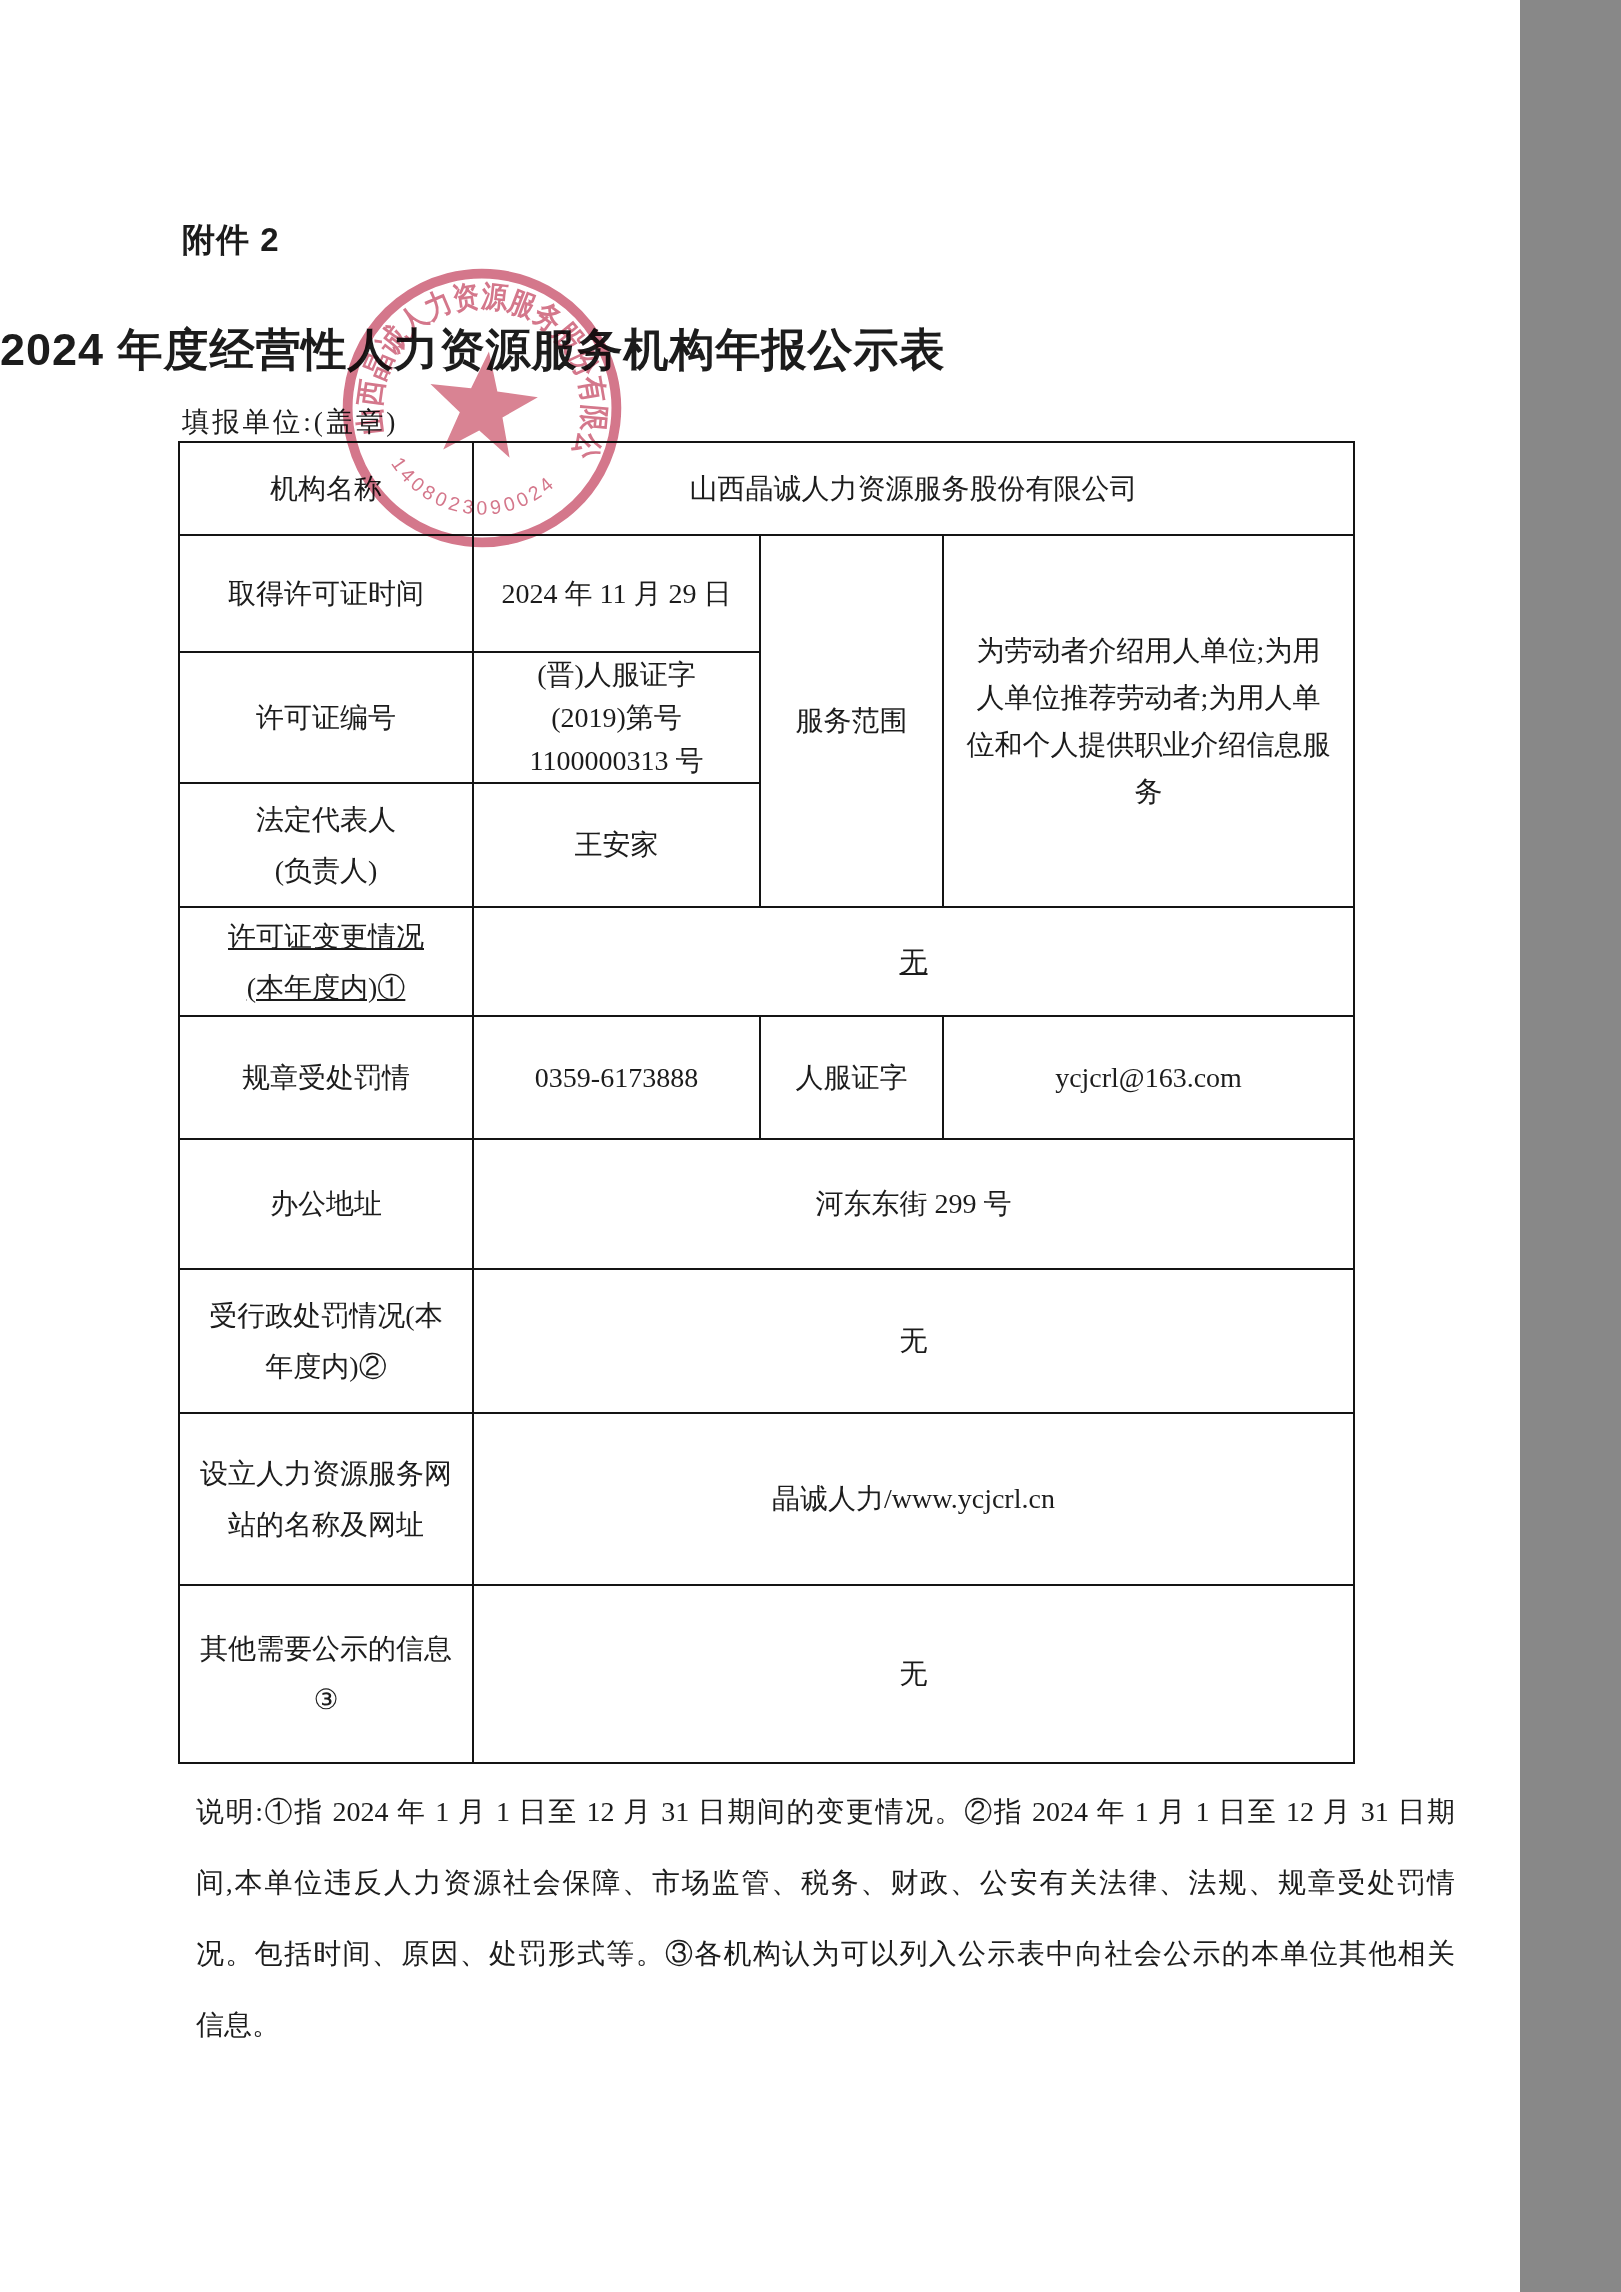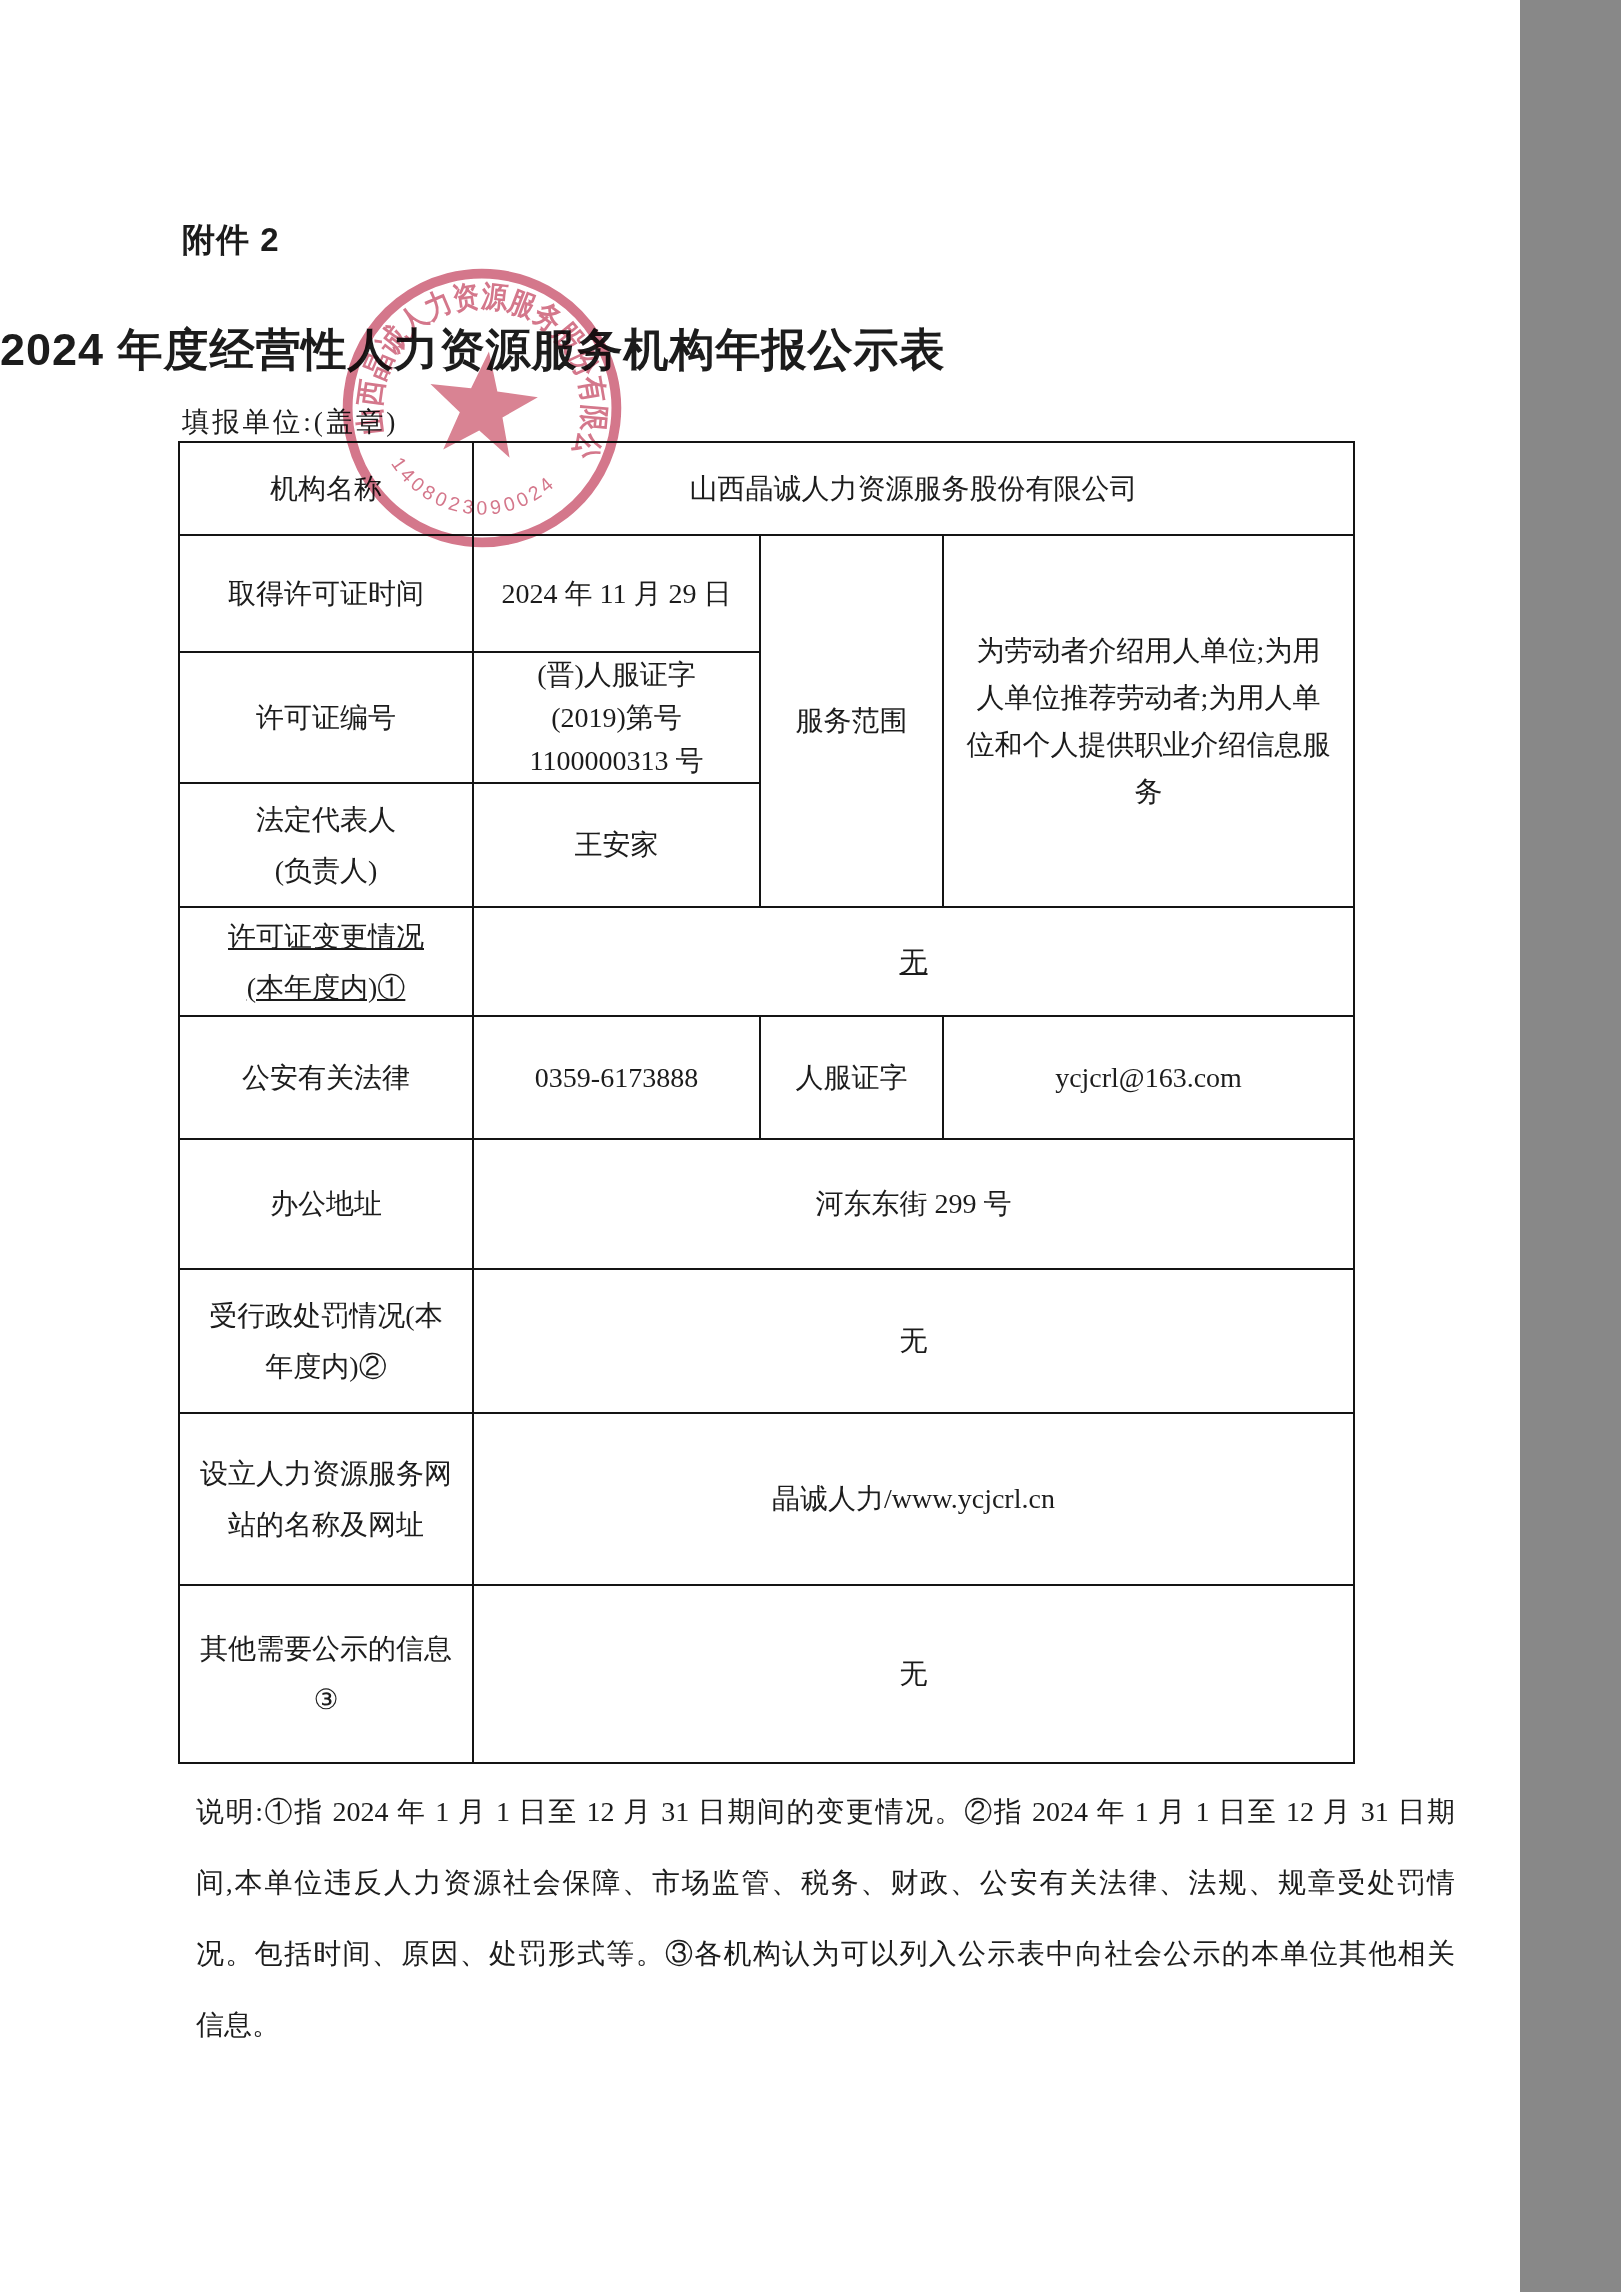--- a/index.html
+++ b/index.html
@@ -108,21 +108,21 @@
         <td class="pre lh52">法定代表人
 (负责人)</td>
         <td>王安家</td>
       </tr>
       <tr class="r5">
         <td class="pre lh52">许可证变更情况
 (本年度内)①</td>
         <td colspan="3">无</td>
       </tr>
       <tr class="r6">
-        <td>公安有关法律</td>
+        <td>规章受处罚情</td>
         <td>0359-6173888</td>
         <td>人服证字</td>
         <td>ycjcrl@163.com</td>
       </tr>
       <tr class="r7">
         <td>办公地址</td>
         <td colspan="3">河东东街 299 号</td>
       </tr>
       <tr class="r8">
         <td class="pre lh52">受行政处罚情况(本

